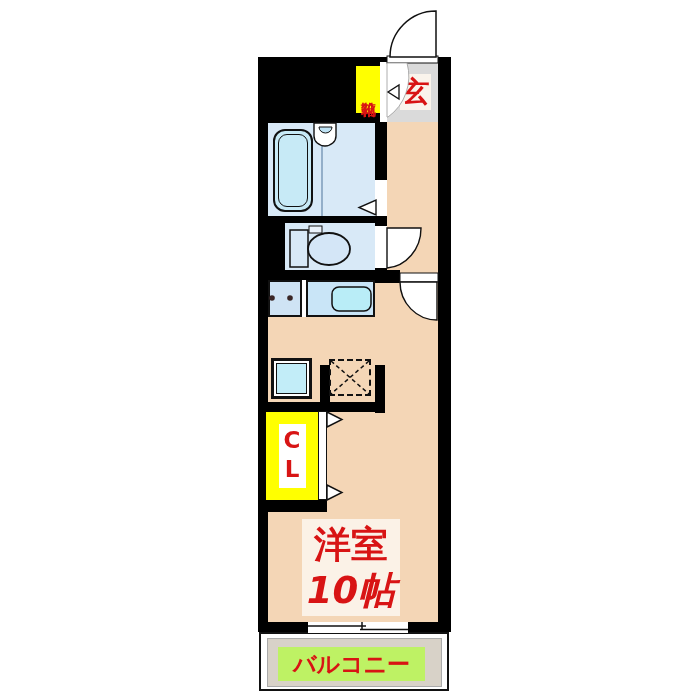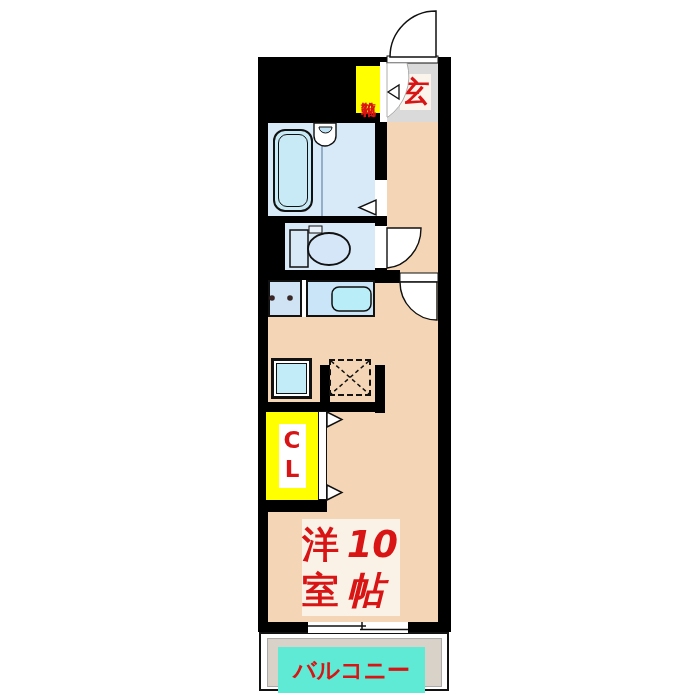--- a/index.html
+++ b/index.html
@@ -61,28 +61,28 @@
 
   <div class="floor" style="left:329px;top:359px;width:42px;height:37px;border:2px dashed #111;"></div>
 
   <div class="floor lbl" style="left:266px;top:412px;width:52px;height:88px;background:#FFFF00;">
     <div class="lbl" style="width:27px;height:64px;background:#fff;">
       <span class="redtxt vtext" style="font-size:23px;letter-spacing:3px;">CL</span>
     </div>
   </div>
   <div class="floor" style="left:318px;top:411px;width:9px;height:89px;background:#fff;border:1px solid #111;"></div>
 
-  <div class="floor lbl" style="left:302px;top:519px;width:98px;height:97px;background:#FBF2E7;flex-direction:row;">
+  <div class="floor lbl" style="left:302px;top:519px;width:98px;height:97px;background:#FBF2E7;flex-direction:column;">
     <span class="redtxt" style="font-size:37px;line-height:46px;">洋室</span>
     <span class="redtxt" style="font-size:37px;line-height:46px;font-style:italic;">10帖</span>
   </div>
 
   <div class="floor" style="left:259px;top:632px;width:190px;height:59px;background:#fff;border:2px solid #111;">
     <div class="abs" style="left:6px;top:4px;width:175px;height:49px;background:#D8D2C8;border:1px solid #aaa;"></div>
-    <div class="abs lbl" style="left:17px;top:13px;width:147px;height:46px;background:#5eead4;">
+    <div class="abs lbl" style="left:17px;top:13px;width:147px;height:34px;background:#bef264;">
       <span class="redtxt" style="font-size:23px;">バルコニー</span>
     </div>
   </div>
 
   <svg width="700" height="700" viewBox="0 0 700 700">
 
     <rect x="387" y="56" width="51" height="7" fill="#fff" stroke="#111" stroke-width="1"></rect>
     <path d="M436,11 A46,46 0 0 0 390,57 L436,57 Z" fill="#fff" stroke="#111" stroke-width="1.5"></path>
 
     <path d="M387,63 L407,63 A50,50 0 0 1 388,117 L387,117 Z" fill="#fff" stroke="#999" stroke-width="0.8"></path>

